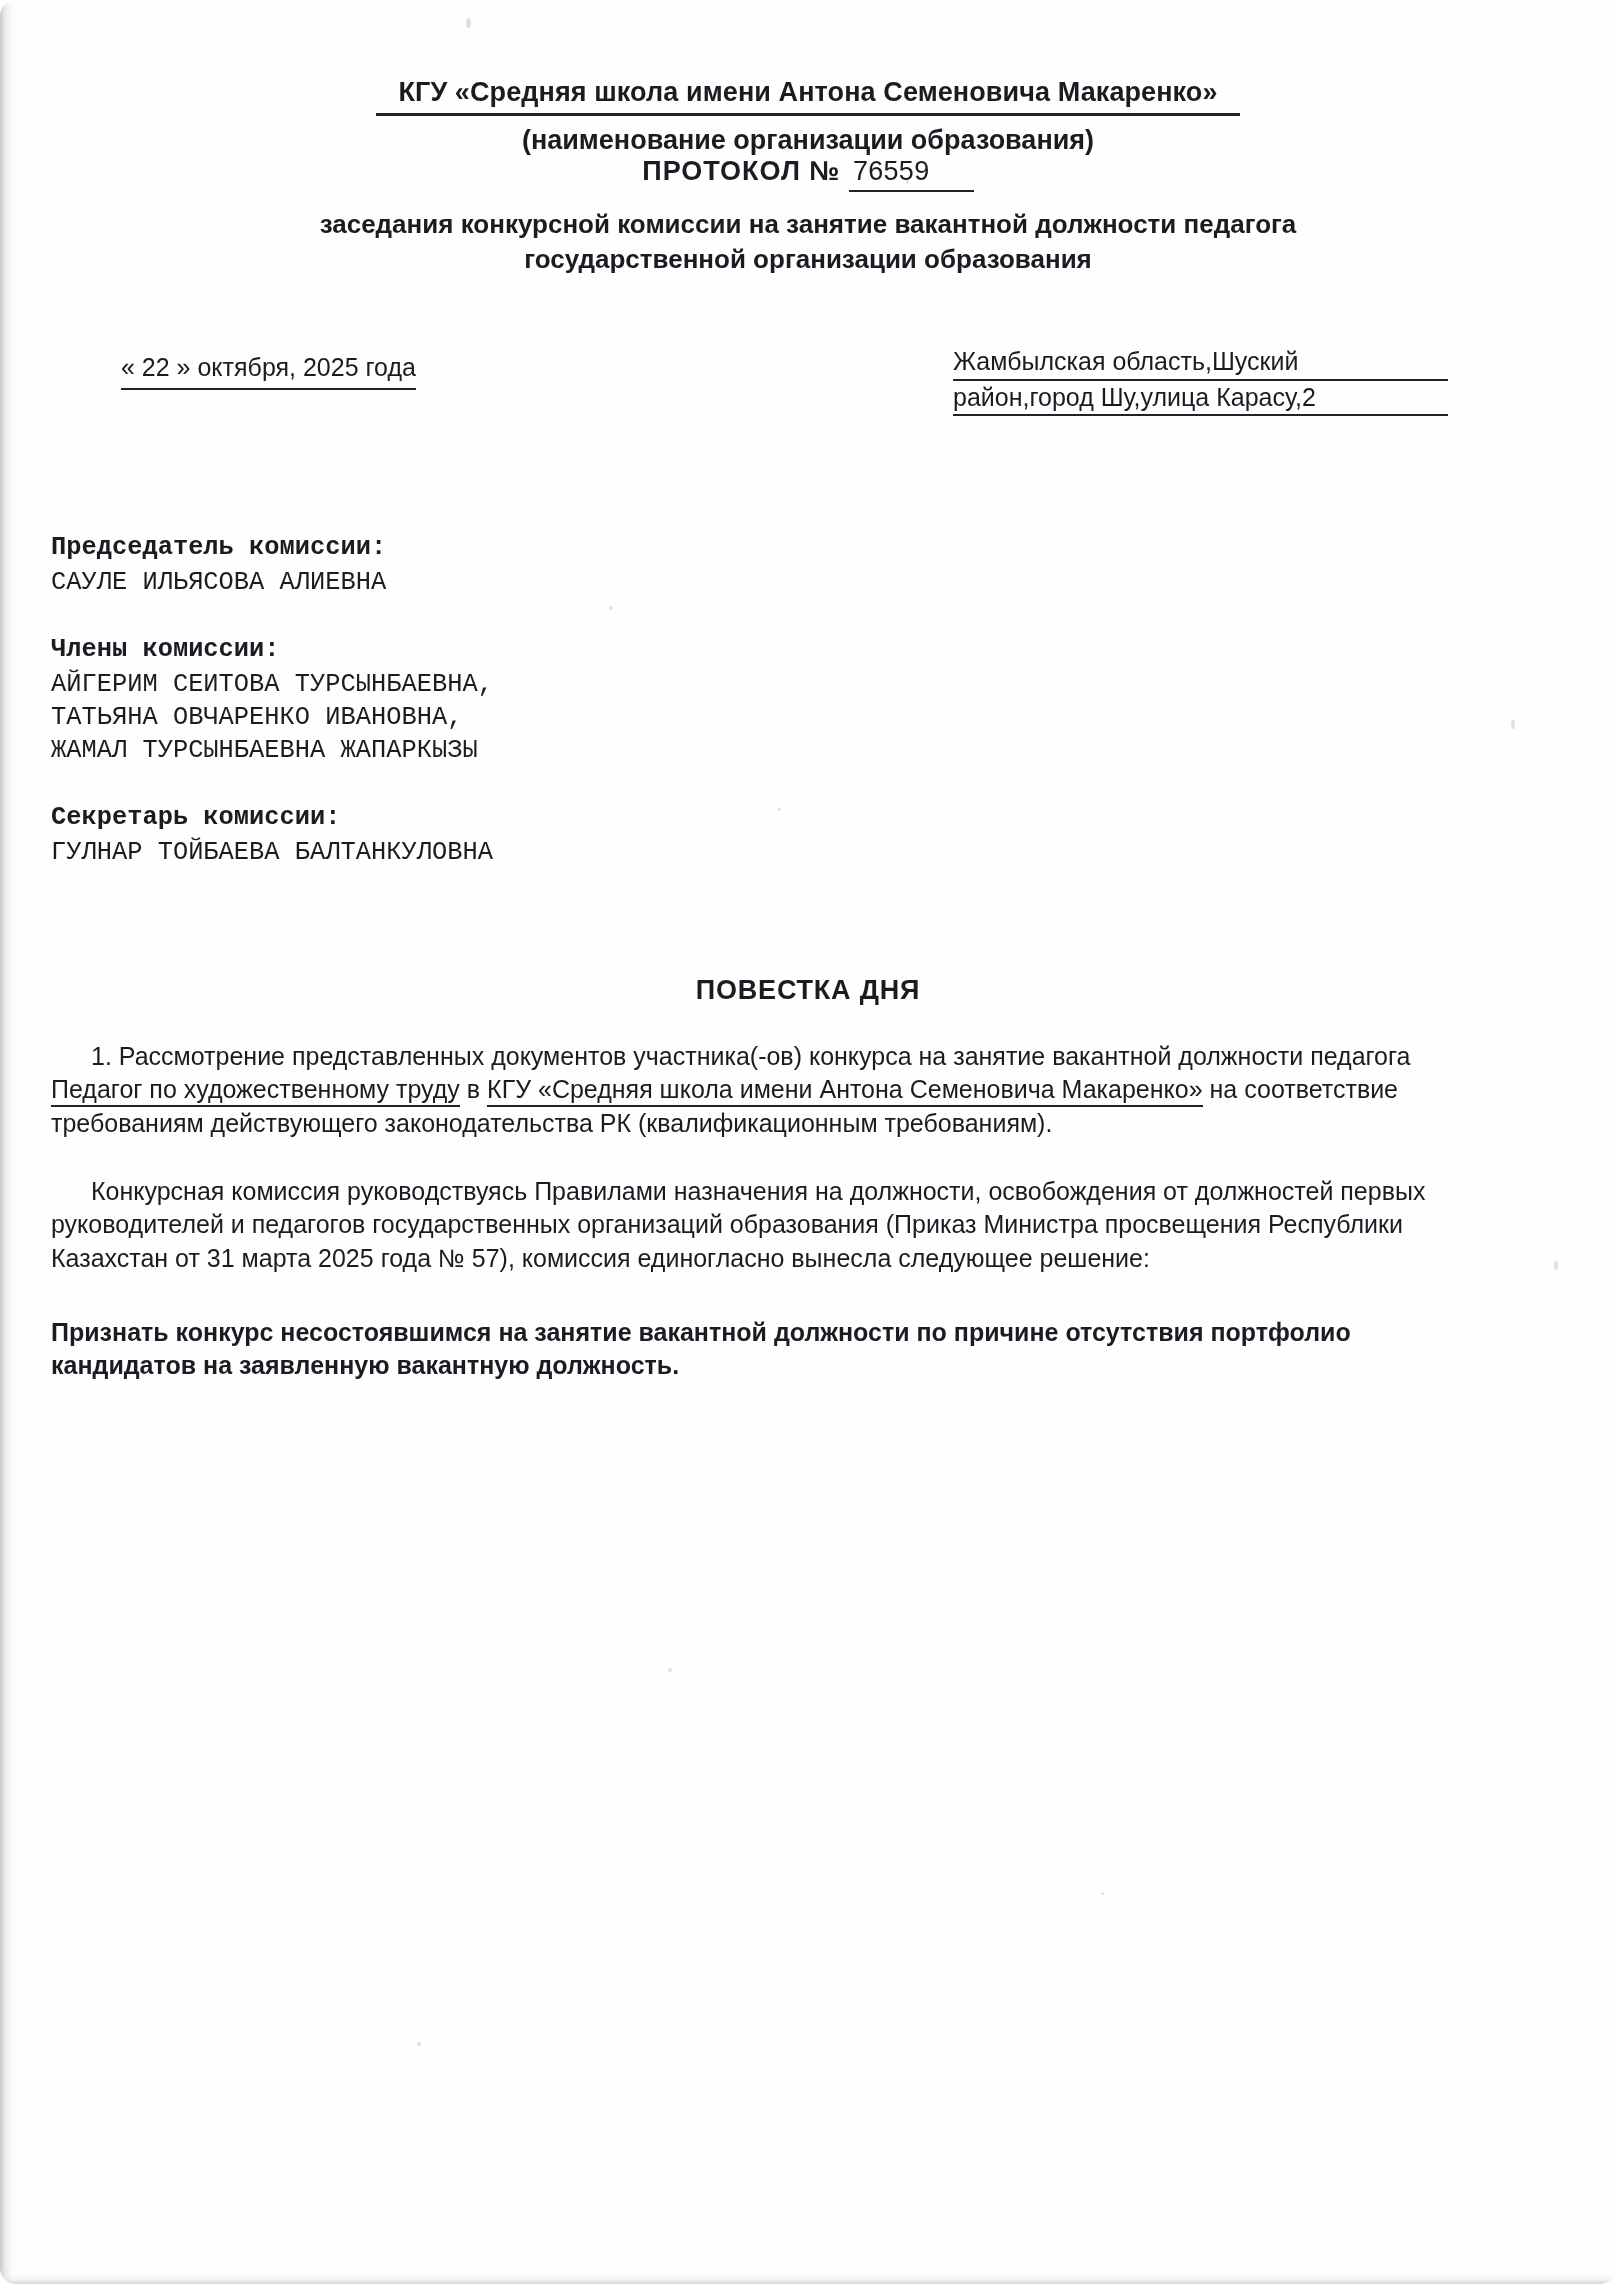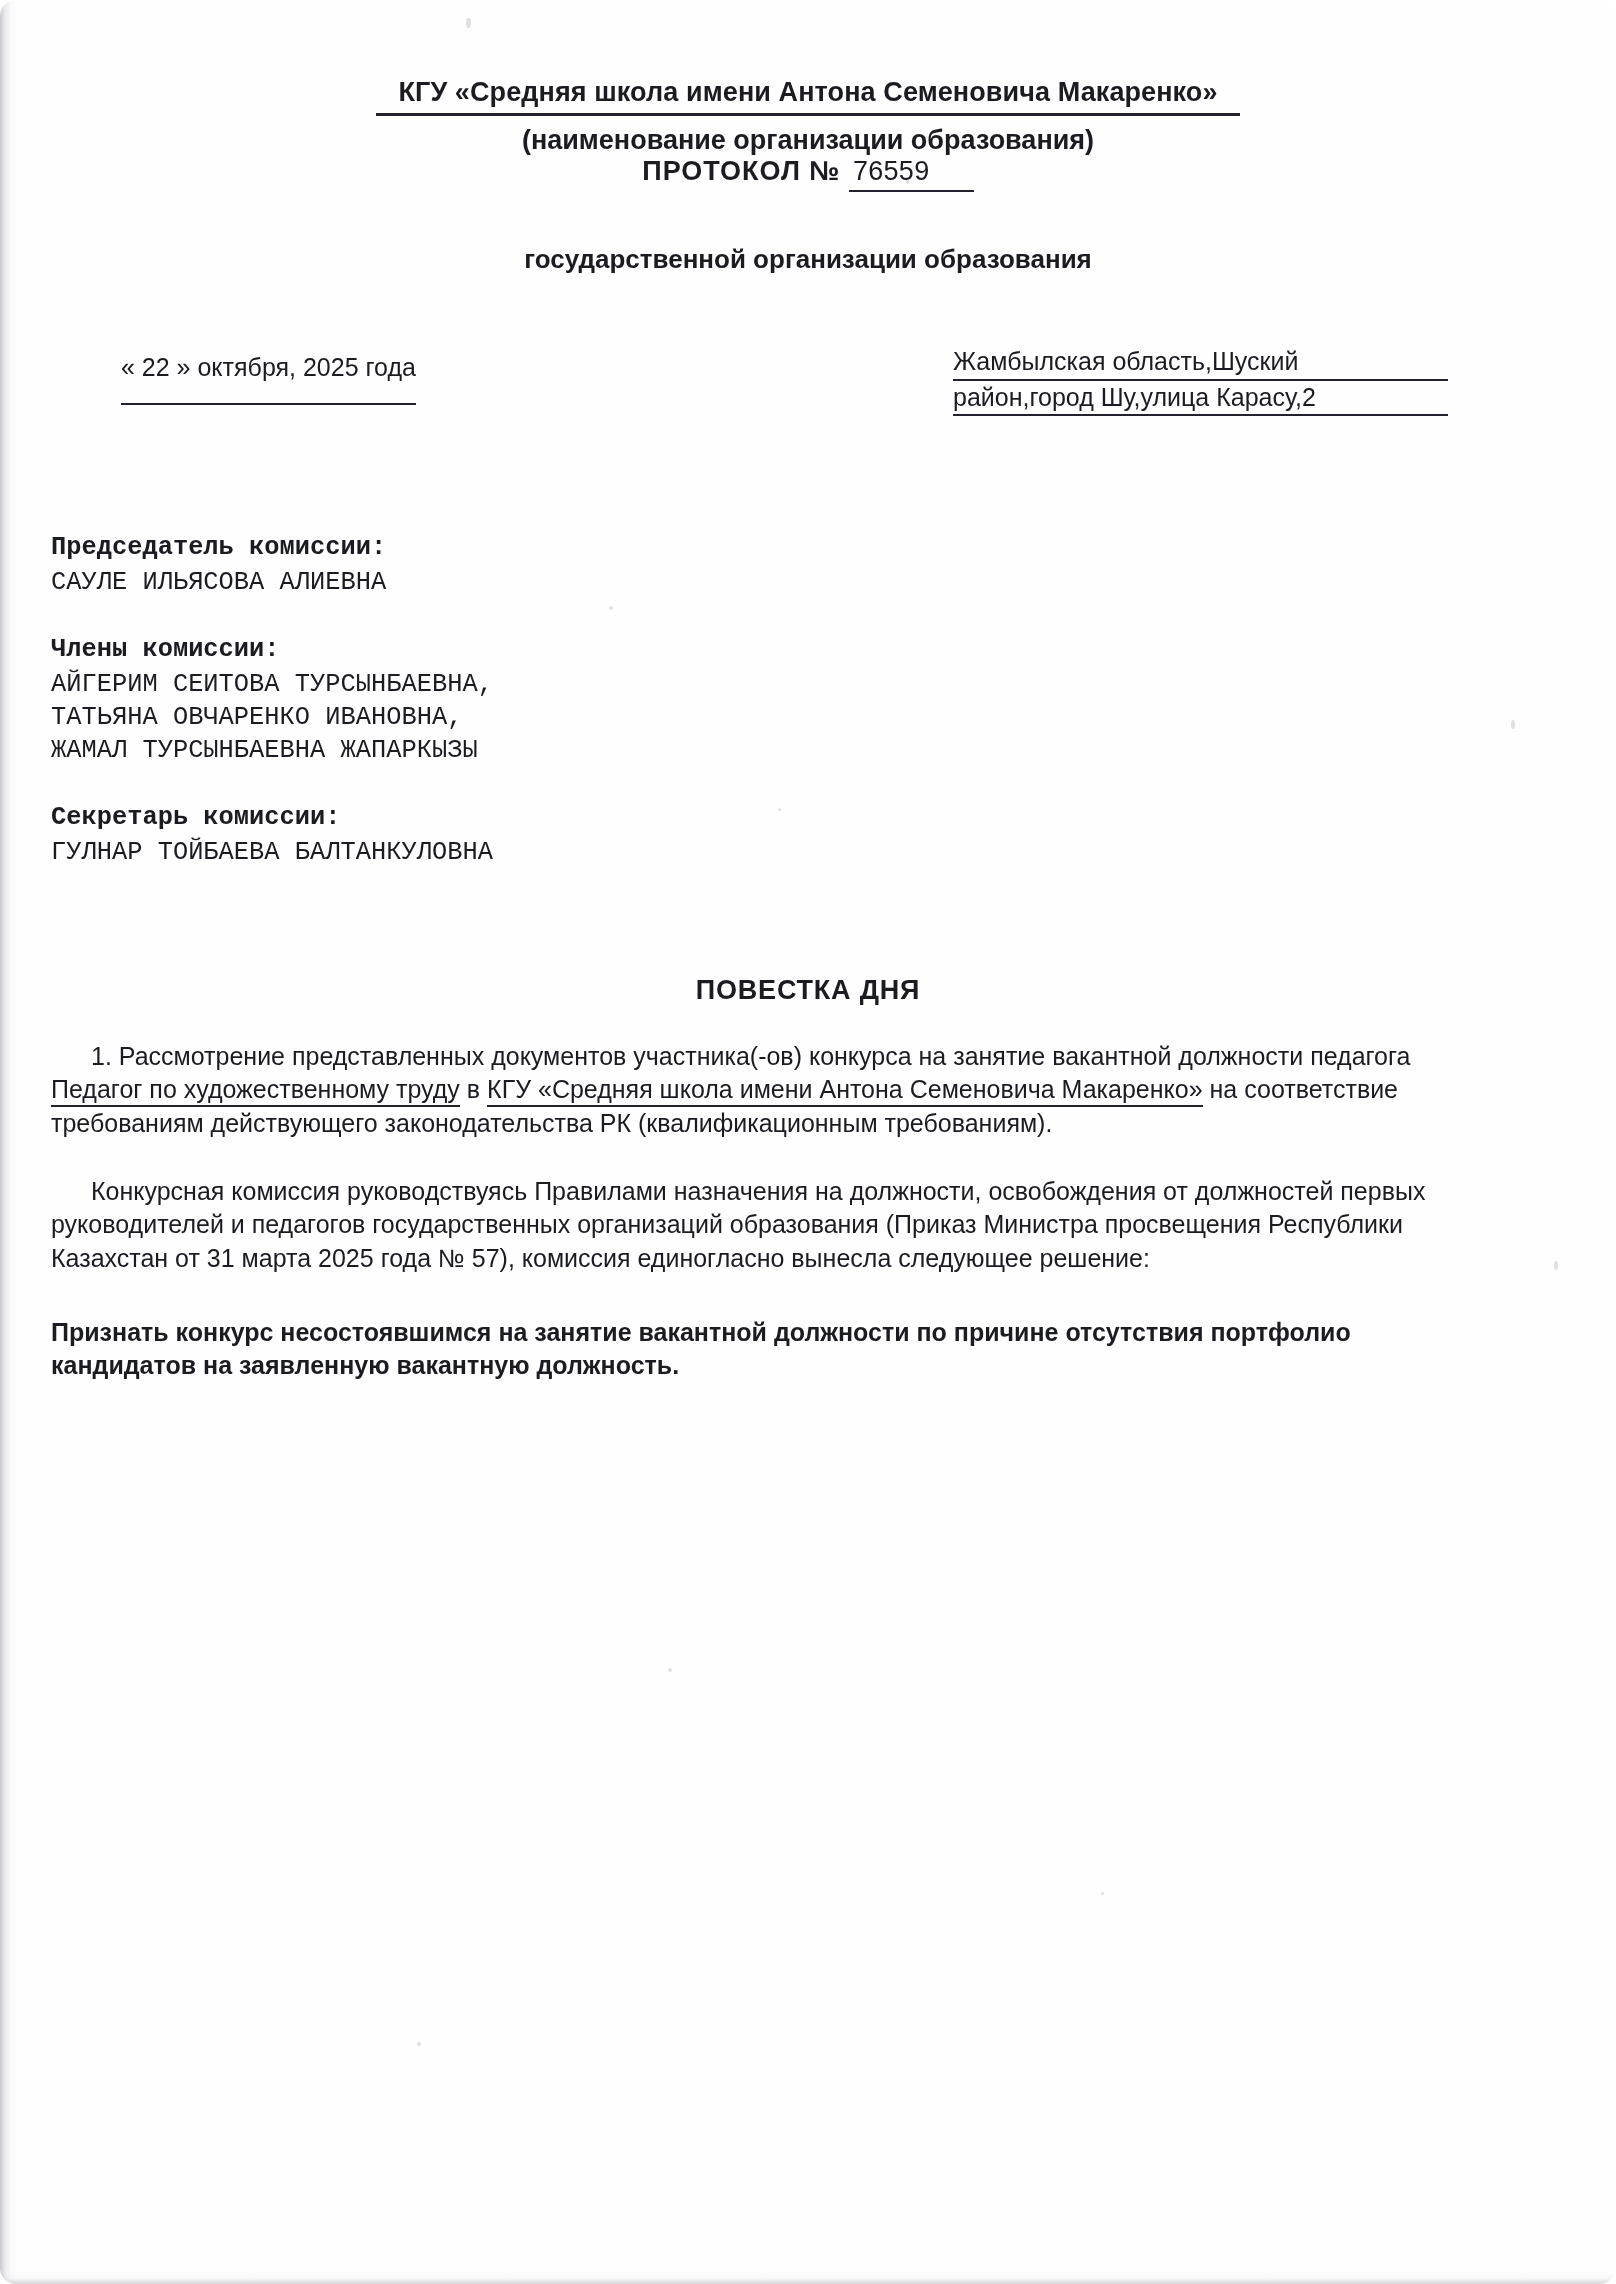--- a/index.html
+++ b/index.html
@@ -111,21 +111,21 @@
     position: relative;
     margin-top: 77px;
     height: 98px;
   }
   .meta-date {
     position: absolute;
     left: 121px;
     top: 0;
     font-size: 25px;
     border-bottom: 2.6px solid #22222c;
-    padding-bottom: 21px;
+    padding-bottom: 6px;
     white-space: nowrap;
   }
   .meta-address {
     position: absolute;
     right: 168px;
     top: -3.9px;
     width: 495px;
     text-align: left;
     font-size: 25px;
     line-height: 1.0;
@@ -221,21 +221,21 @@
       <div class="org-name">КГУ «Средняя школа имени Антона Семеновича Макаренко»</div>
       <div class="org-caption">(наименование организации образования)</div>
     </div>
 
     <div class="protocol-title-wrap">
       <div class="protocol-line">
         <span>ПРОТОКОЛ №</span>
         <span class="protocol-number">76559</span>
       </div>
       <div class="protocol-subtitle">
-        <br>
+        <span>заседания конкурсной комиссии на занятие вакантной должности педагога</span><br>
         <span>государственной организации образования</span>
       </div>
     </div>
 
     <div class="meta-row">
       <div class="meta-date">« 22 » октября, 2025 года</div>
       <div class="meta-address">
         <span class="addr-line">Жамбылская область,Шуский</span>
         <span class="addr-line">район,город Шу,улица Карасу,2</span>
       </div>

